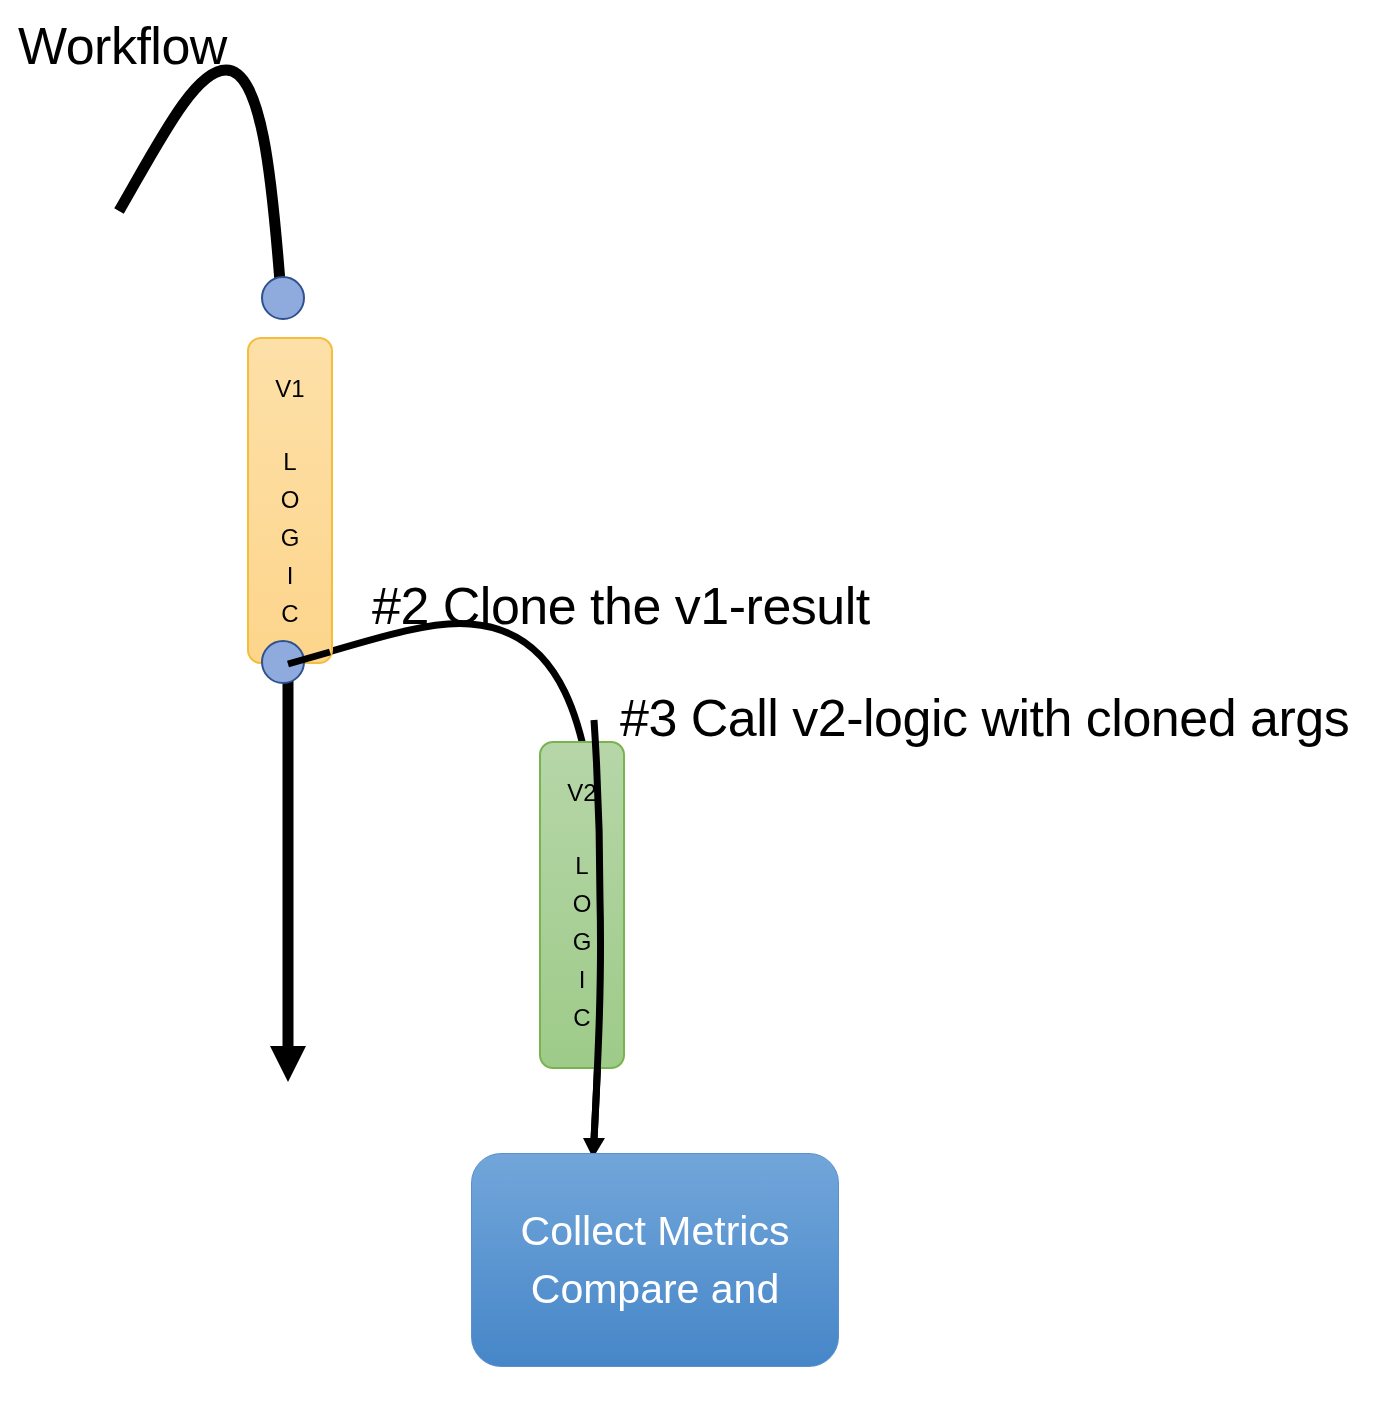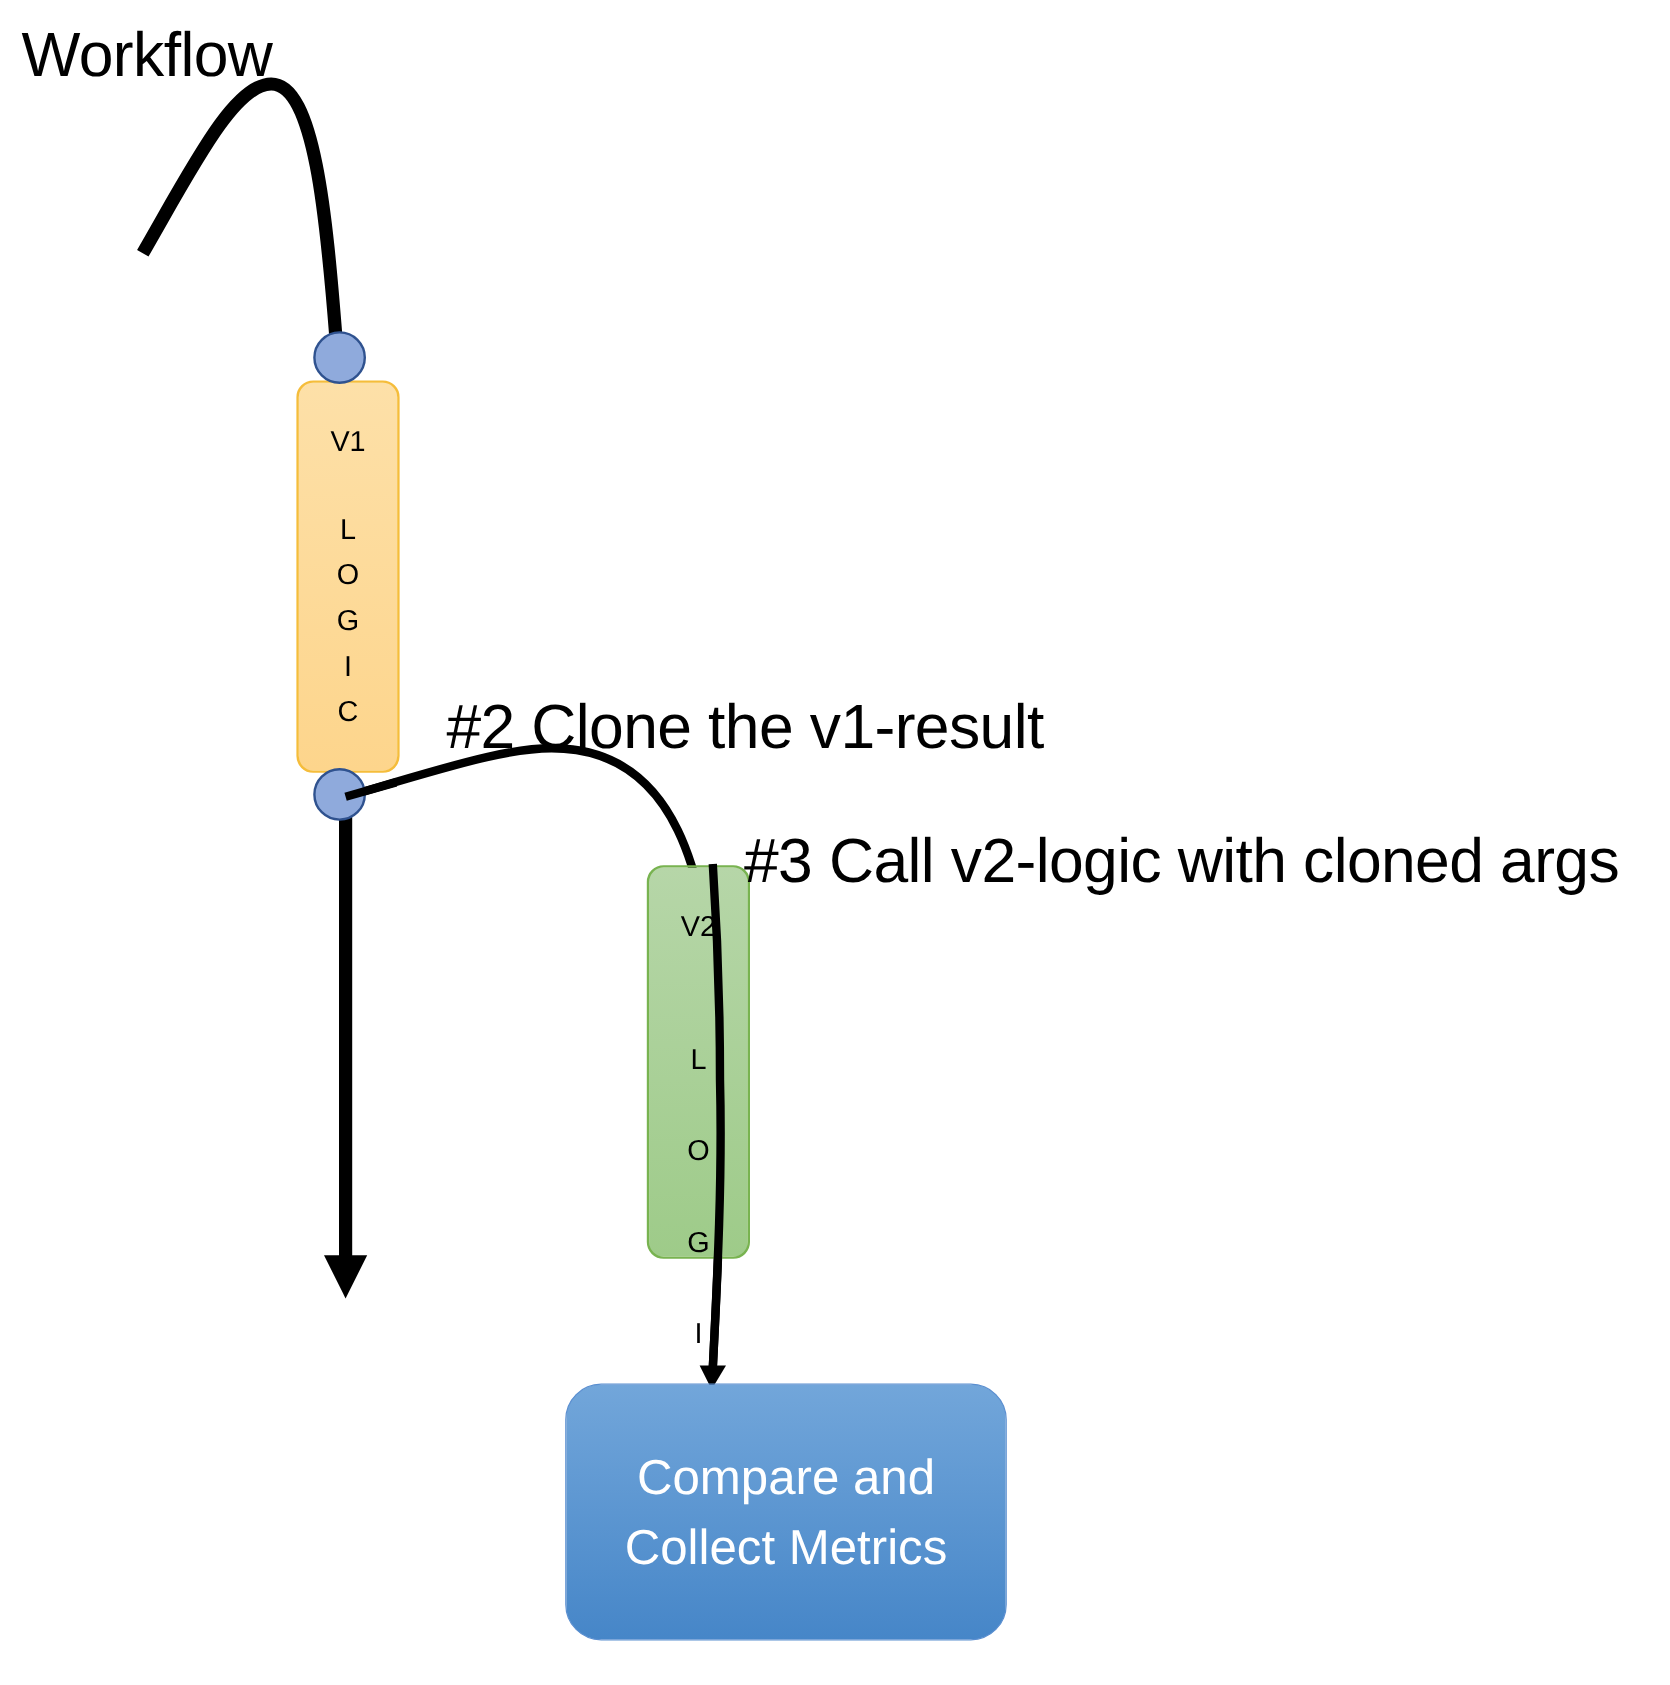--- a/index.html
+++ b/index.html
@@ -1,25 +1,25 @@
 <!DOCTYPE html>
 <html><head>
 <meta charset="utf-8">
 <style>
   html, body { margin: 0; padding: 0; background: #ffffff; }
   body { width: 1392px; height: 1404px; position: relative; overflow: hidden;
          font-family: "Liberation Sans", "DejaVu Sans", sans-serif; color: #000; }
   #canvas { position: absolute; left: 0; top: 0; width: 1392px; height: 1404px; }
   .label { position: absolute; white-space: nowrap; font-size: 52px; line-height: 1; letter-spacing: -0.5px; }
   .logic-box { position: absolute; border-radius: 14px; box-sizing: border-box;
-               display: flex; flex-direction: column; align-items: center; font-size: 24px; }
+               display: flex; flex-direction: column; align-items: center; font-size: 24px; margin-top: 20px; }
   .v1 { left: 247px; top: 317px; width: 86px; height: 327px;
         background: linear-gradient(#fde0a8, #fdd58c); border: 2px solid #f5bd3b; }
   .v2 { left: 539px; top: 721px; width: 86px; height: 328px;
-        background: linear-gradient(#b6d6a8, #9ecb89); border: 2px solid #78b350; gap: 38px; }
+        background: linear-gradient(#b6d6a8, #9ecb89); border: 2px solid #78b350; }
   .logic-box .ver { margin-top: 36px; margin-bottom: 40px; }
   .logic-box .ch { height: 38px; line-height: 38px; }
   .compare-box { position: absolute; left: 471px; top: 1153px; width: 368px; height: 214px;
                  border-radius: 30px; box-sizing: border-box; border: 1px solid #5b8fd0;
                  background: linear-gradient(#72a6da, #4686c8);
                  color: #fff; font-size: 41px; line-height: 58px; text-align: center;
                  display: flex; flex-direction: column; justify-content: center; }
   svg { position: absolute; left: 0; top: 0; }
 </style>
 </head>
@@ -62,16 +62,16 @@
     <path d="M594 720 C598 780, 600 840, 600 900 C602 980, 598 1060, 594 1140" fill="none" stroke="#000" stroke-width="7"></path>
     <circle cx="283" cy="298" r="21" fill="#8faadc" stroke="#2f528f" stroke-width="2"></circle>
     <circle cx="283" cy="662" r="21" fill="#8faadc" stroke="#2f528f" stroke-width="2"></circle>
     <path d="M288 664 L330 652" stroke="#000" stroke-width="7"></path>
   </svg>
 
   <div class="label" style="left:372px; top:580px;">#2 Clone the v1-result</div>
   <div class="label" style="left:620px; top:692px;">#3 Call v2-logic with cloned args</div>
 
   <div class="compare-box">
+    <div>Collect Metrics</div>
     <div>Compare and</div>
-    <div>Collect Metrics</div>
   </div>
 </div>
 
 </body></html>

